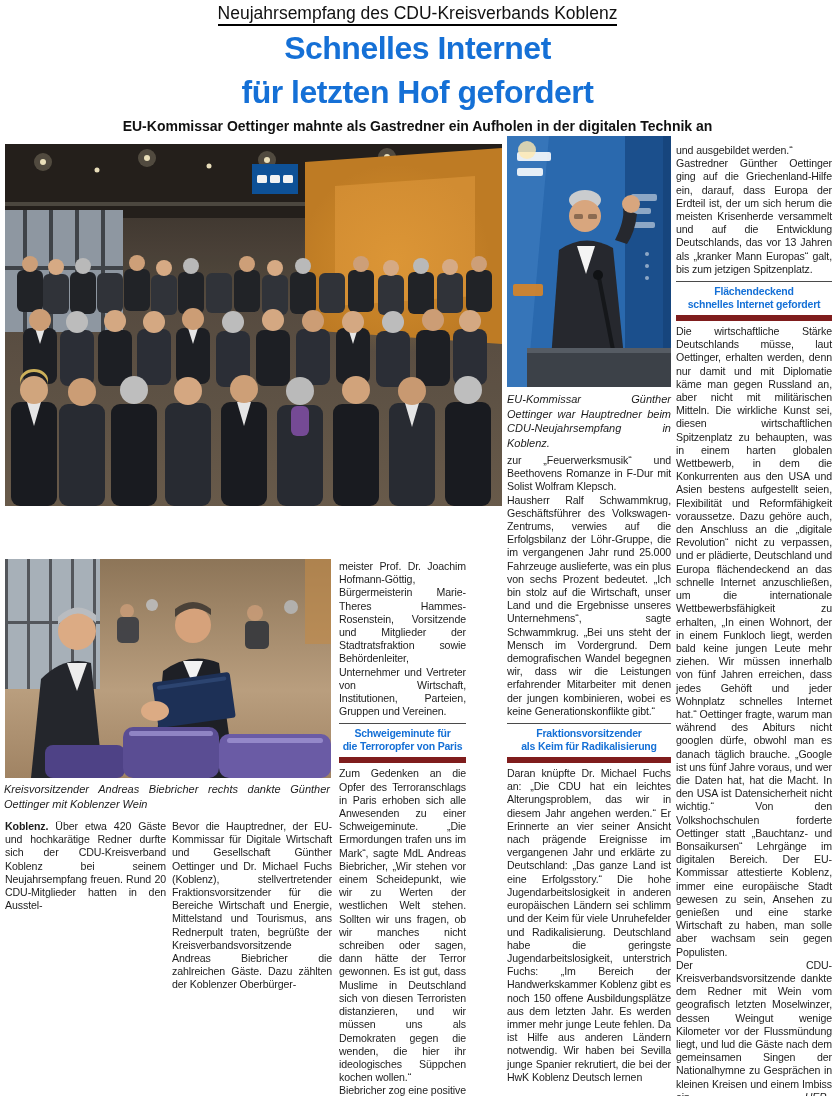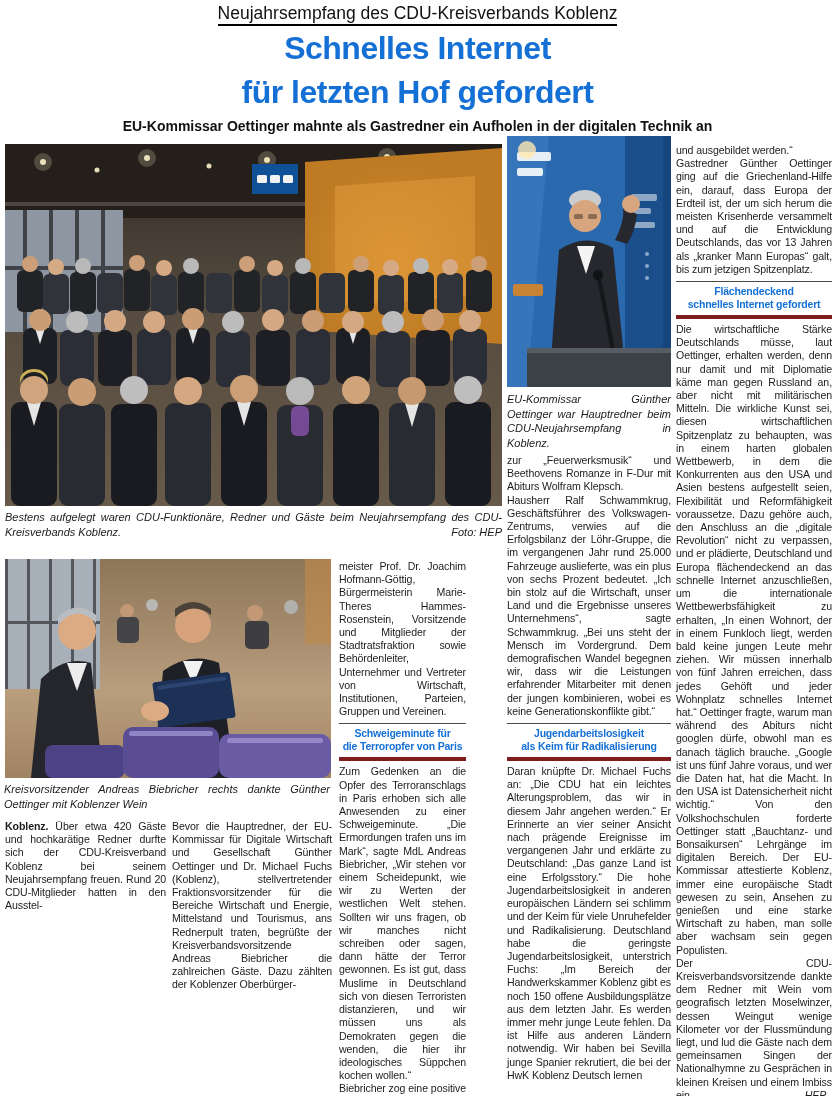--- a/index.html
+++ b/index.html
@@ -36,21 +36,21 @@
        letter-spacing:-0.1px; overflow-wrap:break-word;}
   .col1{left:5px;   top:820px; width:161px;}
   .col2{left:172px; top:820px; width:160px;}
   .col3{left:339px; top:560px; width:127px;}
   .col4wrap{position:absolute; left:507px; top:136px; width:164px;}
   .col4{position:static; width:164px;}
   .col5{left:676px; top:144px; width:156px;}
   .bp{margin:0; text-align:justify;}
   .bp b{font-weight:bold;}
   .signoff{float:right; font-style:italic;}
-  .subhead{border-top:1px solid #4a4a4a; border-bottom:4px solid #7f1d1d;
+  .subhead{border-top:1px solid #4a4a4a; border-bottom:6px solid #7f1d1d;
            margin:5px 0 4px 0; padding:3px 0 4px 0; text-align:center;
            color:var(--accent,#1570d6); font-weight:bold; font-size:10.5px;
            line-height:13px; letter-spacing:-0.2px;}
 </style>
 </head>
 <body>
 
 <div class="page">
 
   <div class="kicker">
@@ -225,24 +225,20 @@
         <circle cx="183" cy="247" r="14" fill="#e0b088"></circle>
         <circle cx="239" cy="245" r="14" fill="#d8a87e"></circle>
         <circle cx="295" cy="247" r="14" fill="#c5c5c5"></circle>
         <circle cx="351" cy="246" r="14" fill="#ddac82"></circle>
         <circle cx="407" cy="247" r="14" fill="#d3a278"></circle>
         <circle cx="463" cy="246" r="14" fill="#c9c9c9"></circle>
       </g>
       <rect width="497" height="362" fill="#000000" opacity="0.05"></rect>
     </svg>
   </div>
-  <div class="caption cap1">
-    <span>Bestens aufgelegt waren CDU-Funktionäre, Redner und Gäste beim Neujahrsempfang des CDU-Kreisverbands Koblenz.</span>
-    <span class="credit">Foto: HEP</span>
-  </div>
 
   <div class="photo photo2">
     <svg viewBox="0 0 326 219" preserveAspectRatio="none">
       <defs>
         <linearGradient id="p2bg" x1="0" y1="0" x2="0" y2="1">
           <stop offset="0" stop-color="#8d7558"></stop>
             <stop offset="0.6" stop-color="#b99e7e"></stop>
             <stop offset="1" stop-color="#a08363"></stop>
         </linearGradient>
       </defs>
@@ -343,24 +339,24 @@
         <polygon points="70,110 88,110 79,138" fill="#f4f4f4"></polygon>
 
         <line x1="92" y1="142" x2="106" y2="214" stroke="#15171a" stroke-width="4"></line>
         <circle cx="91" cy="139" r="5" fill="#101214"></circle>
         <rect x="20" y="212" width="144" height="39" fill="#3c4148"></rect>
         <rect x="20" y="212" width="144" height="5" fill="#565c64"></rect>
       </svg>
     </div>
     <div class="caption cap3">EU-Kommissar Günther Oettinger war Hauptredner beim CDU-Neujahrsempfang in Koblenz.</div>
     <div class="col col4">
-        <p class="bp">zur „Feuerwerksmusik“ und Beethovens Romanze in F-Dur mit Abiturs Wolfram Klepsch.</p>
+        <p class="bp">zur „Feuerwerksmusik“ und Beethovens Romanze in F-Dur mit Solist Wolfram Klepsch.</p>
         <p class="bp">Hausherr Ralf Schwammkrug, Geschäftsführer des Volkswagen-Zentrums, verwies auf die Erfolgsbilanz der Löhr-Gruppe, die im vergangenen Jahr rund 25.000 Fahrzeuge auslieferte, was ein plus von sechs Prozent bedeutet. „Ich bin stolz auf die Wirtschaft, unser Land und die Ergebnisse unseres Unternehmens“, sagte Schwammkrug. „Bei uns steht der Mensch im Vordergrund. Dem demografischen Wandel begegnen wir, dass wir die Leistungen erfahrender Mitarbeiter mit denen der jungen kombinieren, wobei es keine Generationskonflikte gibt.“</p>
         <div class="subhead">
-          <div>Jugendarbeitslosigkeit</div>
+          <div>Fraktionsvorsitzender</div>
           <div>als Keim für Radikalisierung</div>
         </div>
         <p class="bp">Daran knüpfte Dr. Michael Fuchs an: „Die CDU hat ein leichtes Alterungsproblem, das wir in diesem Jahr angehen werden.“ Er Erinnerte an vier seiner Ansicht nach prägende Ereignisse im vergangenen Jahr und erklärte zu Deutschland: „Das ganze Land ist eine Erfolgsstory.“ Die hohe Jugendarbeitslosigkeit in anderen europäischen Ländern sei schlimm und der Keim für viele Unruhefelder und Radikalisierung. Deutschland habe die geringste Jugendarbeitslosigkeit, unterstrich Fuchs: „Im Bereich der Handwerkskammer Koblenz gibt es noch 150 offene Ausbildungsplätze aus dem letzten Jahr. Es werden immer mehr junge Leute fehlen. Da ist Hilfe aus anderen Ländern notwendig. Wir haben bei Sevilla junge Spanier rekrutiert, die bei der HwK Koblenz Deutsch lernen</p>
       </div>
   </div>
 
   <div class="col col5">
       <p class="bp">und ausgebildet werden.“</p>
       <p class="bp">Gastredner Günther Oettinger ging auf die Griechenland-Hilfe ein, darauf, dass Europa der Erdteil ist, der um sich herum die meisten Krisenherde versammelt und auf die Entwicklung Deutschlands, das vor 13 Jahren als „kranker Mann Europas“ galt, bis zum jetzigen Spitzenplatz.</p>
       <div class="subhead">

